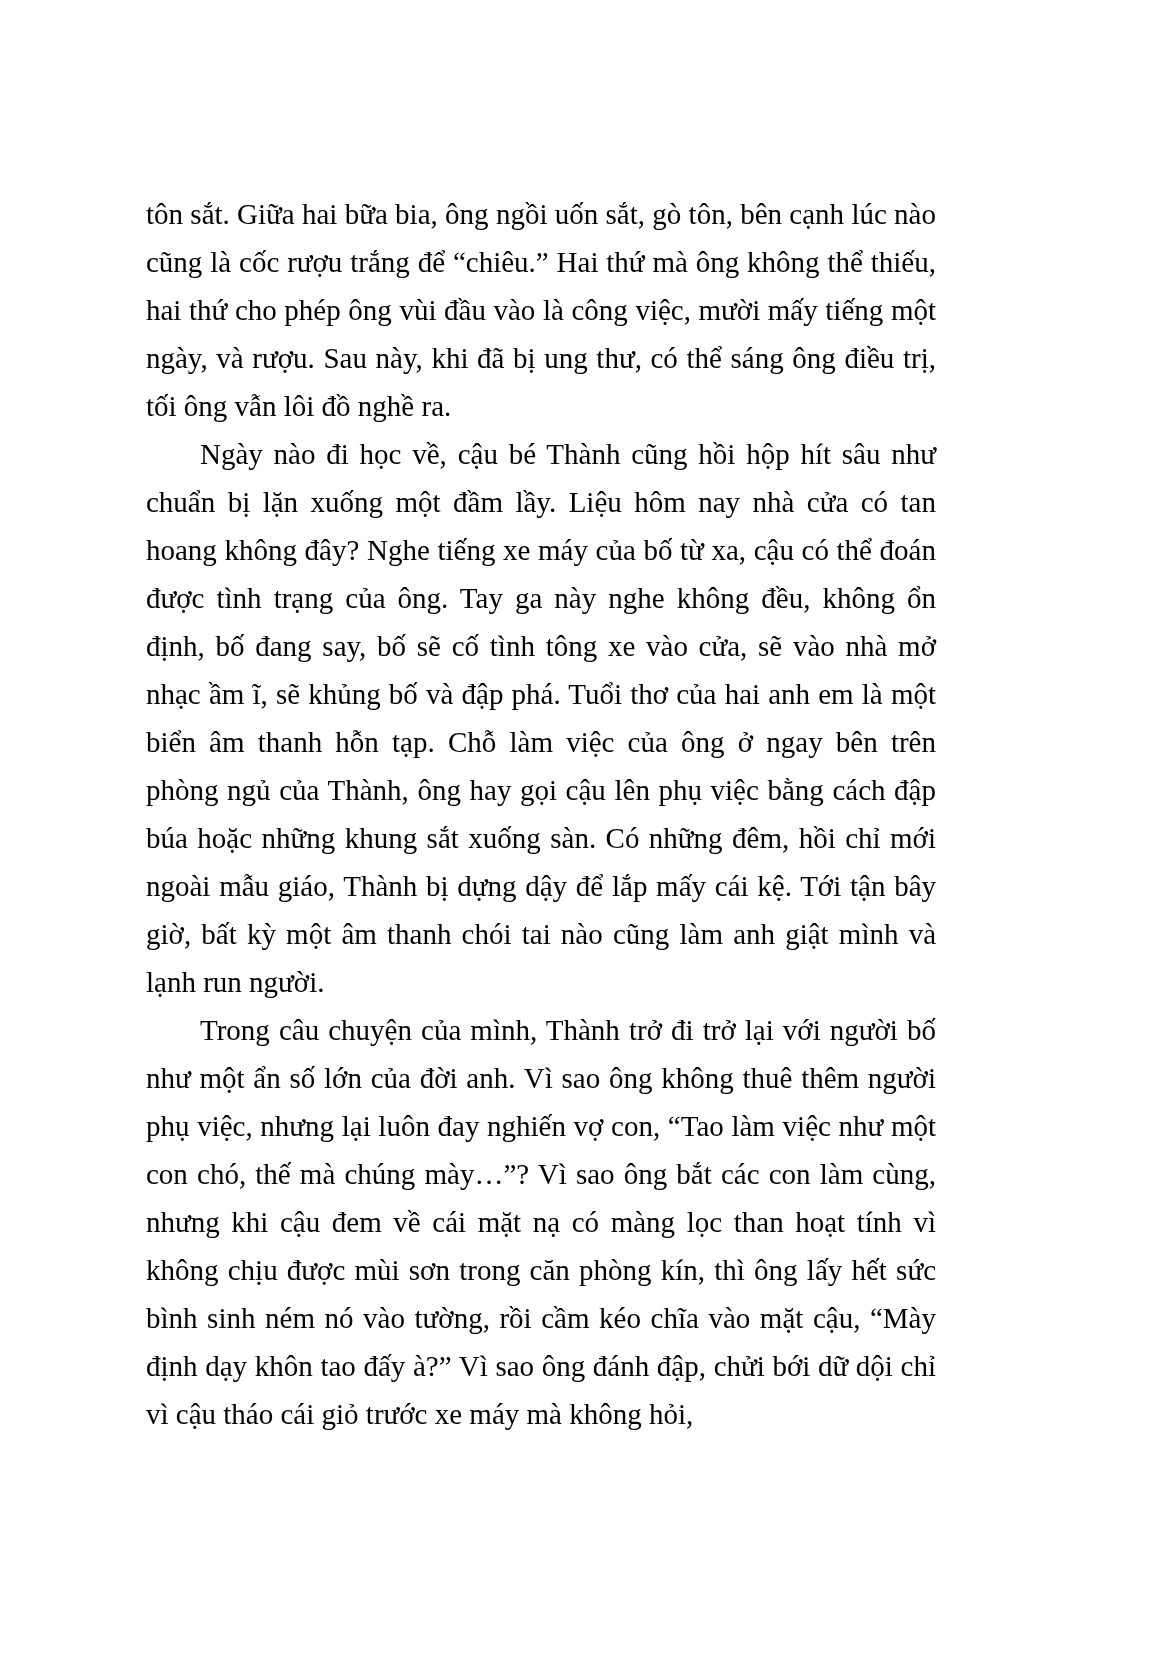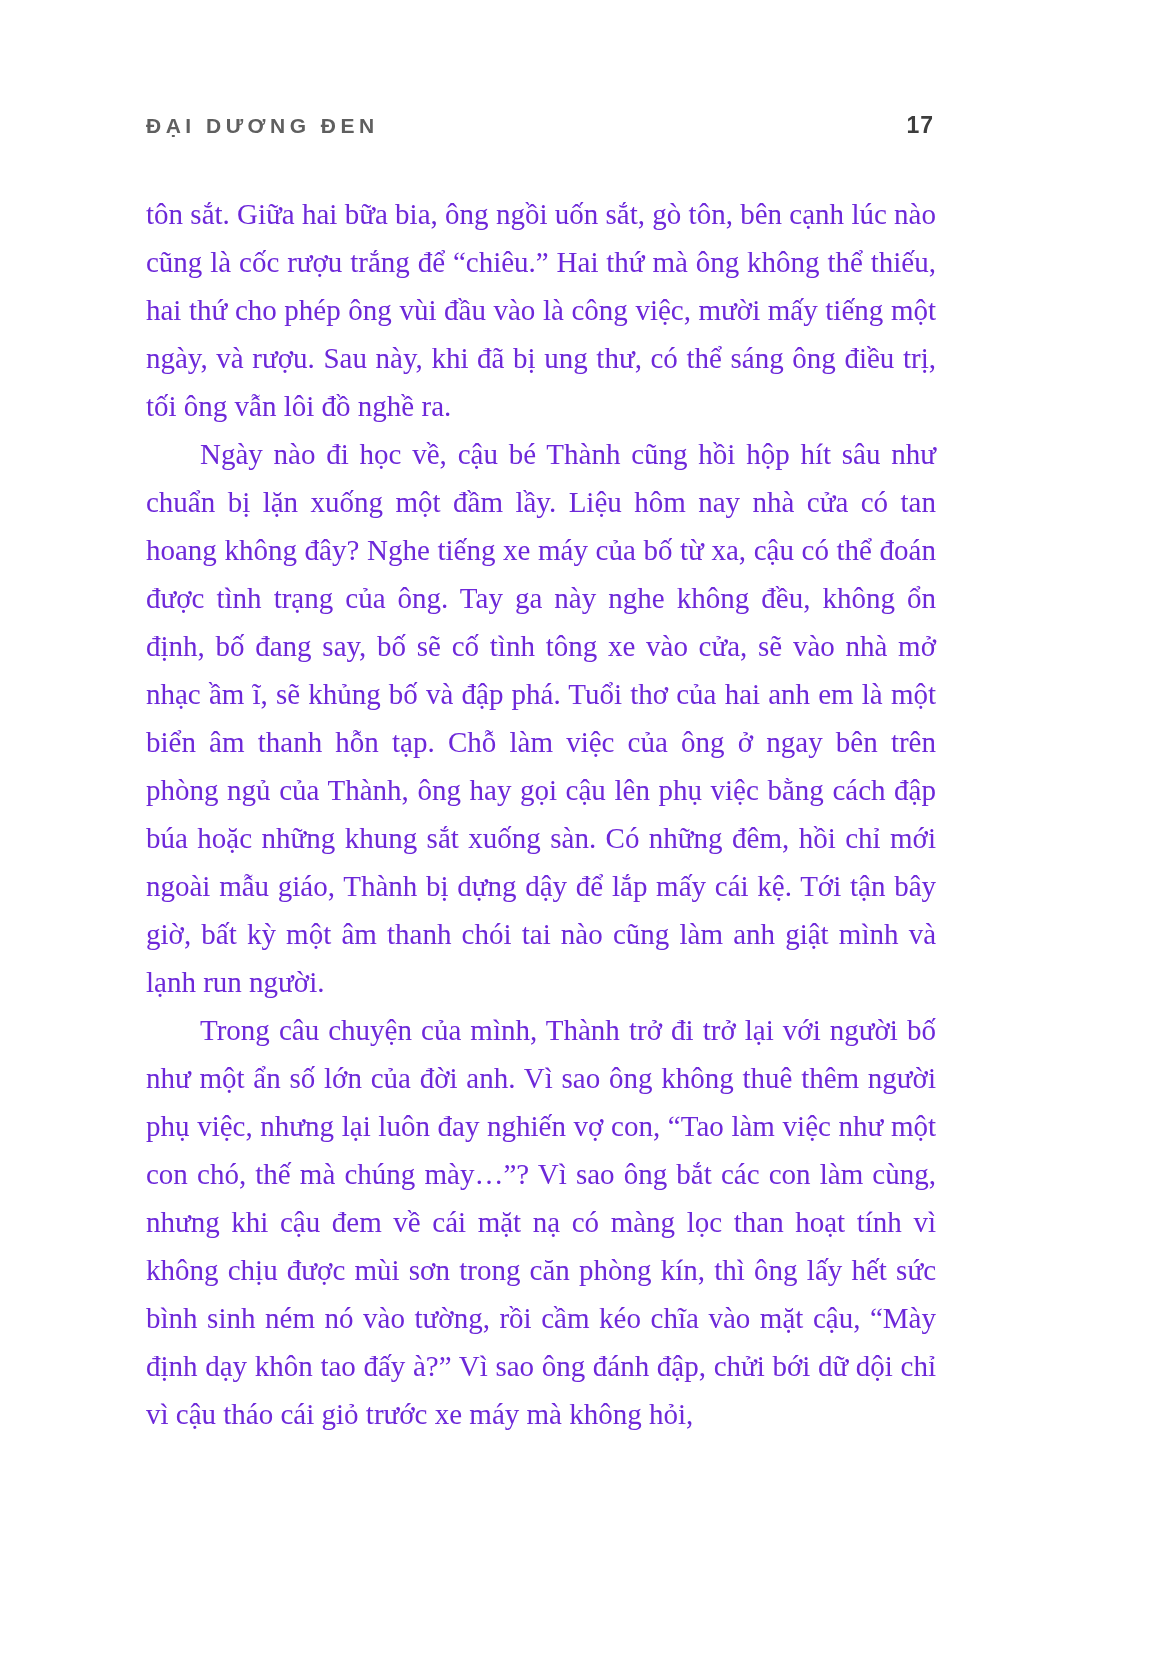--- a/index.html
+++ b/index.html
@@ -41,42 +41,38 @@
     color: #3d3d3d;
   }
   .page-body {
     position: absolute;
     top: 190px;
     left: 146px;
     width: 790px;
     font-size: 29px;
     line-height: 48px;
     text-align: justify;
-    color: #6d28d9;
+    color: #000000;
   }
   .para {
     margin: 0;
     padding: 0;
   }
   .para.indent {
     text-indent: 54px;
   }
   .para.no-indent {
     text-indent: 0;
   }
 </style>
 </head>
 <body>
 
 <div class="page">
 
-  <header class="page-header">
-    <span class="running-title">ĐẠI DƯƠNG ĐEN</span>
-    <span class="page-number">17</span>
-  </header>
 
   <main class="page-body">
     <p class="para no-indent">tôn sắt. Giữa hai bữa bia, ông ngồi uốn sắt, gò tôn, bên cạnh lúc nào cũng là cốc rượu trắng để “chiêu.” Hai thứ mà ông không thể thiếu, hai thứ cho phép ông vùi đầu vào là công việc, mười mấy tiếng một ngày, và rượu. Sau này, khi đã bị ung thư, có thể sáng ông điều trị, tối ông vẫn lôi đồ nghề ra.</p>
     <p class="para indent">Ngày nào đi học về, cậu bé Thành cũng hồi hộp hít sâu như chuẩn bị lặn xuống một đầm lầy. Liệu hôm nay nhà cửa có tan hoang không đây? Nghe tiếng xe máy của bố từ xa, cậu có thể đoán được tình trạng của ông. Tay ga này nghe không đều, không ổn định, bố đang say, bố sẽ cố tình tông xe vào cửa, sẽ vào nhà mở nhạc ầm ĩ, sẽ khủng bố và đập phá. Tuổi thơ của hai anh em là một biển âm thanh hỗn tạp. Chỗ làm việc của ông ở ngay bên trên phòng ngủ của Thành, ông hay gọi cậu lên phụ việc bằng cách đập búa hoặc những khung sắt xuống sàn. Có những đêm, hồi chỉ mới ngoài mẫu giáo, Thành bị dựng dậy để lắp mấy cái kệ. Tới tận bây giờ, bất kỳ một âm thanh chói tai nào cũng làm anh giật mình và lạnh run người.</p>
     <p class="para indent">Trong câu chuyện của mình, Thành trở đi trở lại với người bố như một ẩn số lớn của đời anh. Vì sao ông không thuê thêm người phụ việc, nhưng lại luôn đay nghiến vợ con, “Tao làm việc như một con chó, thế mà chúng mày…”? Vì sao ông bắt các con làm cùng, nhưng khi cậu đem về cái mặt nạ có màng lọc than hoạt tính vì không chịu được mùi sơn trong căn phòng kín, thì ông lấy hết sức bình sinh ném nó vào tường, rồi cầm kéo chĩa vào mặt cậu, “Mày định dạy khôn tao đấy à?” Vì sao ông đánh đập, chửi bới dữ dội chỉ vì cậu tháo cái giỏ trước xe máy mà không hỏi,</p>
   </main>
 
 </div>
 
 </body></html>

